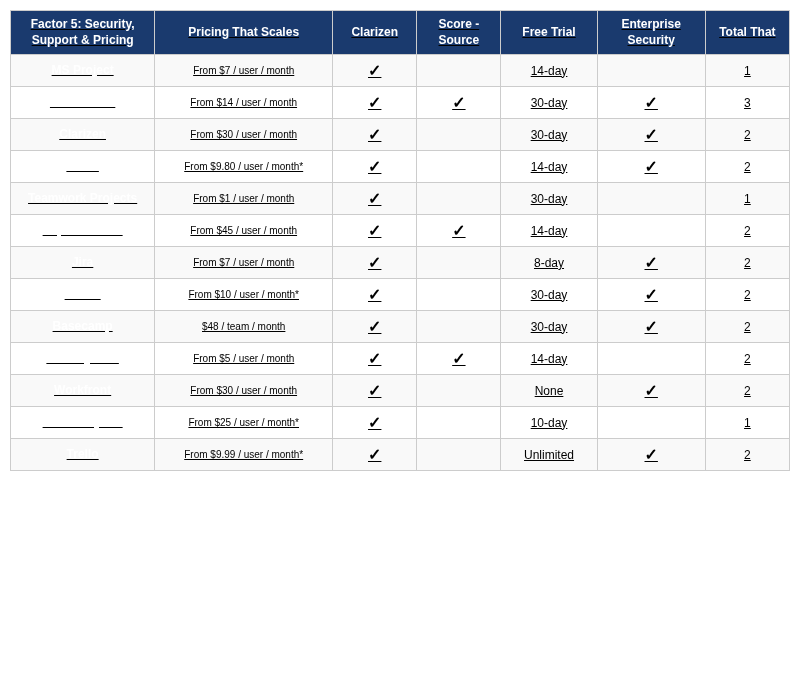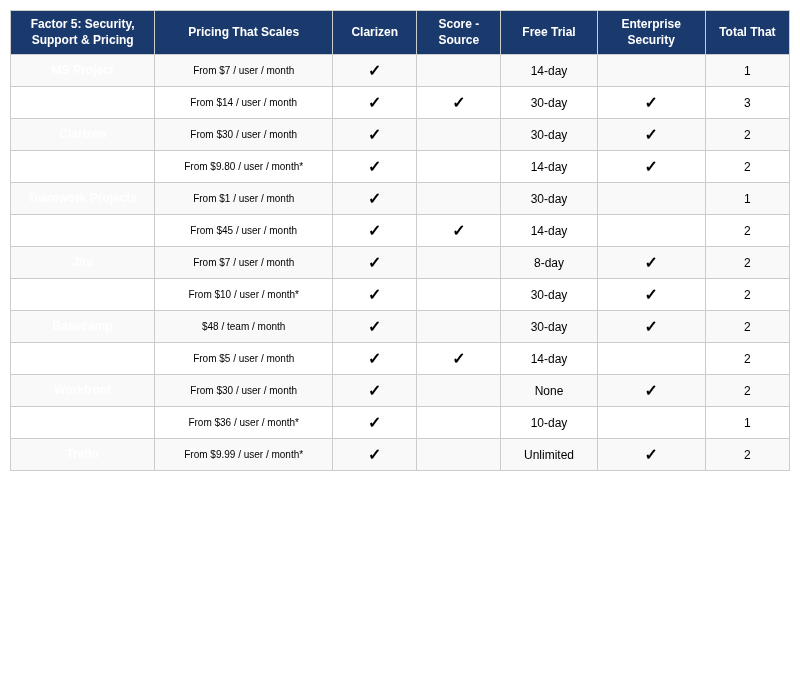--- a/index.html
+++ b/index.html
@@ -6,20 +6,21 @@
     body {
       font-family: Arial, sans-serif;
       font-size: 12px;
       background: #fff;
       padding: 10px;
     }
     .comparison-table {
       width: 780px;
       border-collapse: collapse;
       border: 1px solid #ccc;
+      text-decoration: underline;
     }
     .comparison-table th, .comparison-table td {
       border: 1px solid #ccc;
       text-align: center;
       padding: 6px 4px;
       vertical-align: middle;
     }
     .header-row th {
       background-color: #1a3a6e;
       color: #fff;
@@ -174,21 +175,21 @@
         <td class="row-label">Workfront</td>
         <td class="pricing-cell">From $30 / user / month</td>
         <td><span class="check-mark">✓</span></td>
         <td></td>
         <td>None</td>
         <td><span class="check-mark">✓</span></td>
         <td>2</td>
       </tr>
       <tr>
         <td class="row-label">Zoho Projects</td>
-        <td class="pricing-cell">From $36 / user / month*</td>
+        <td class="pricing-cell">From $25 / user / month*</td>
         <td><span class="check-mark">✓</span></td>
         <td></td>
         <td>10-day</td>
         <td></td>
         <td>1</td>
       </tr>
       <tr>
         <td class="row-label">Trello</td>
         <td class="pricing-cell">From $9.99 / user / month*</td>
         <td><span class="check-mark">✓</span></td>

